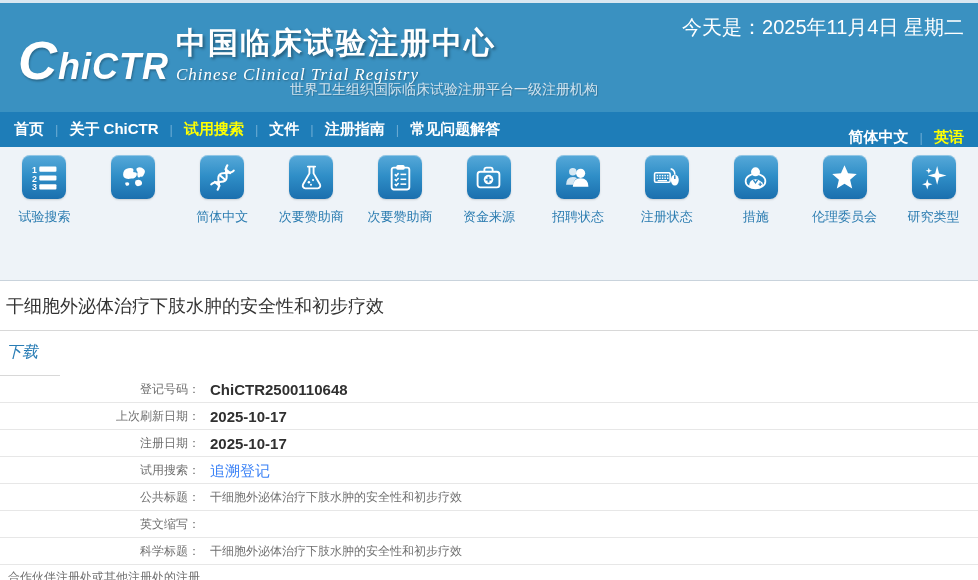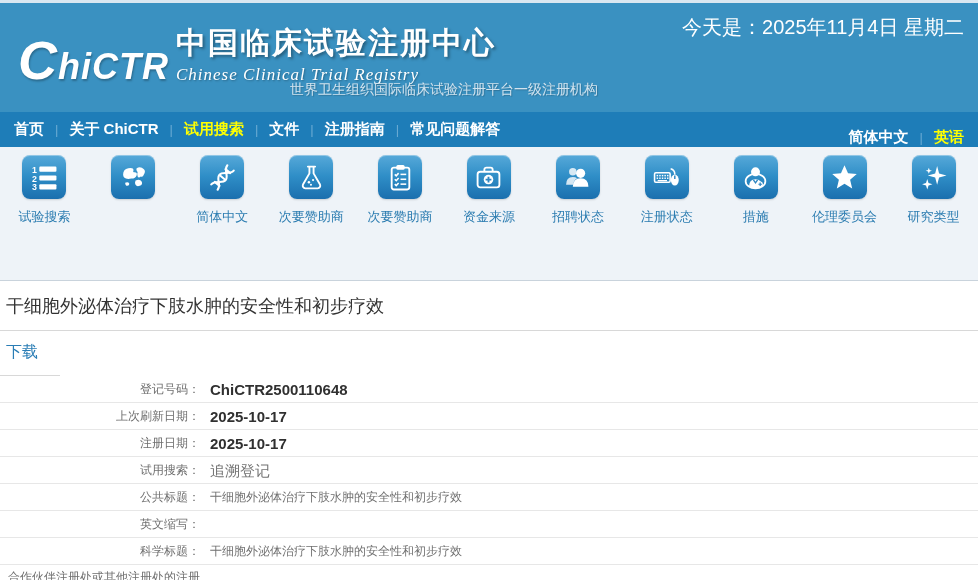--- a/index.html
+++ b/index.html
@@ -33,26 +33,26 @@
   .tool{flex:1 1 0; text-align:center; cursor:pointer;}
   .tool-icon{width:44px; height:44px; margin:0 auto; border-radius:8px;
     background:linear-gradient(180deg,#57a9d9 0%,#2f8ec7 48%,#1b6fae 100%);
     box-shadow:inset 0 1px 0 rgba(255,255,255,.35), 0 1px 2px rgba(0,0,0,.15);
     display:flex; align-items:center; justify-content:center;}
   .tool-icon svg{width:27px; height:27px;}
   .tool-label{margin-top:9px; font-size:13px; line-height:17px; color:#2b7cb0; white-space:pre-line;}
   
   .content{background:#fff;}
   .trial-title{padding:13px 6px 12px 6px; font-size:18px; color:#333; border-bottom:1px solid #d8d8d8;}
-  .download{padding:11px 6px 12px 6px; font-size:16px; color:var(--link-blue); border-bottom:1px solid #d8d8d8; cursor:pointer; width:60px;}
+  .download{padding:11px 6px 12px 6px; font-size:16px; color:var(--link-blue); border-bottom:1px solid #d8d8d8; cursor:pointer; width:60px;font-style:italic;}
   .trow{display:flex; align-items:center; min-height:27px; border-bottom:1px solid #e7e7e7;}
   .tlabel{width:200px; flex:0 0 200px; text-align:right; font-size:12px; color:var(--label-gray); line-height:17px; padding:4px 0;}
   .tvalue{margin-left:10px; line-height:17px;}
   .v-bold{font-size:15px; font-weight:bold; color:var(--value-dark);}
-  .v-plain{font-size:15px; color:#737373;}
+  .v-plain{font-size:15px; color:#3b82f6;}
   .v-small{font-size:12px; color:var(--label-gray);}
 </style>
 </head>
 <body>
 
 <svg width="0" height="0" style="position:absolute">
   <symbol id="icon-list-numbers" viewBox="0 0 26 26">
     <text x="1" y="8.5" font-size="8.5" font-weight="bold" fill="#fff" font-family="sans-serif">1</text>
     <text x="1" y="17" font-size="8.5" font-weight="bold" fill="#fff" font-family="sans-serif">2</text>
     <text x="1" y="25.5" font-size="8.5" font-weight="bold" fill="#fff" font-family="sans-serif">3</text>

